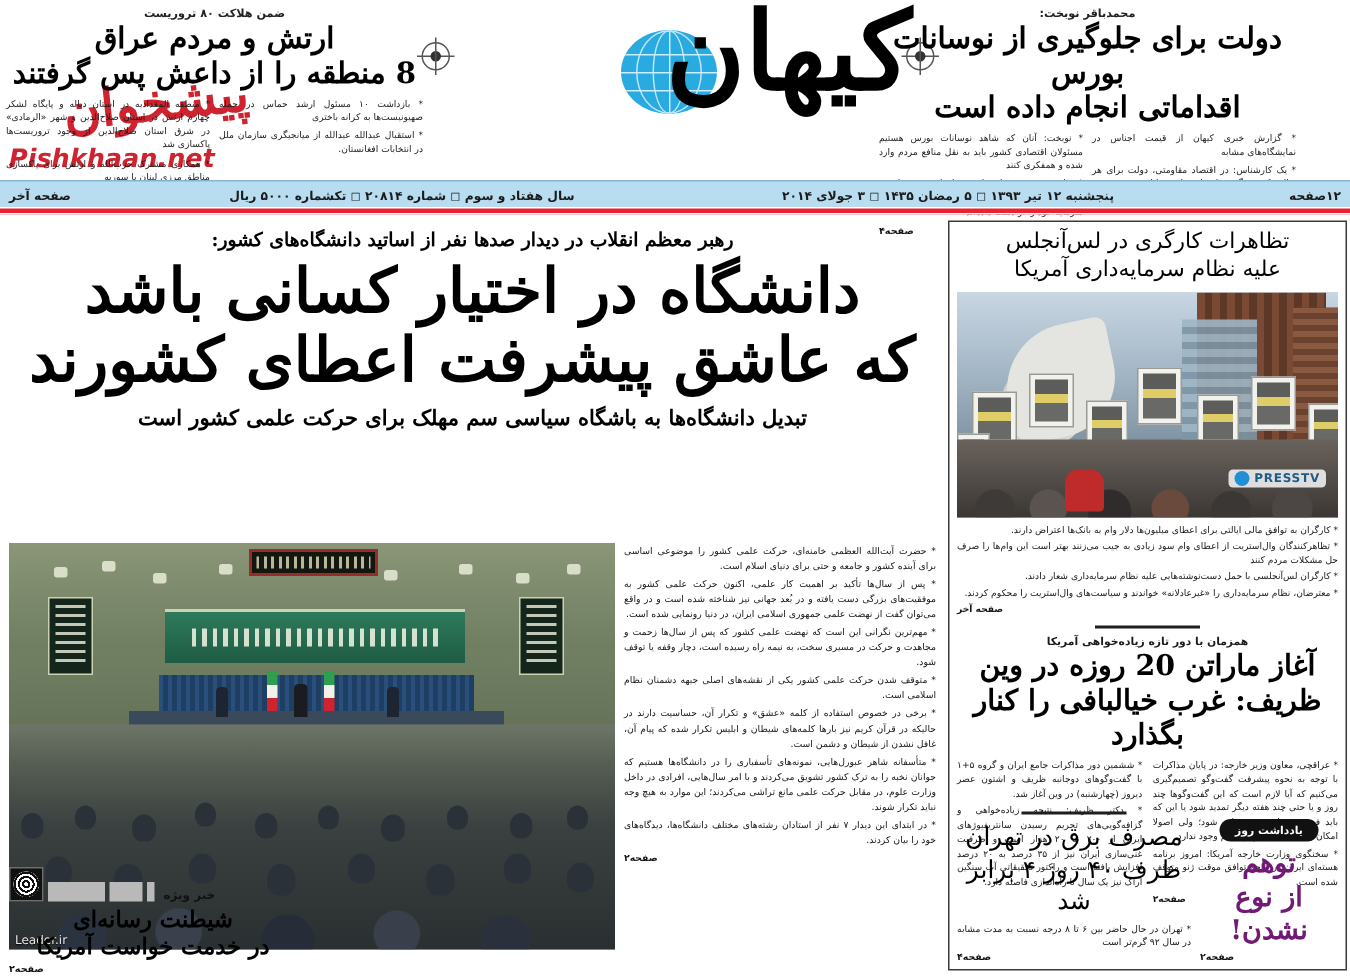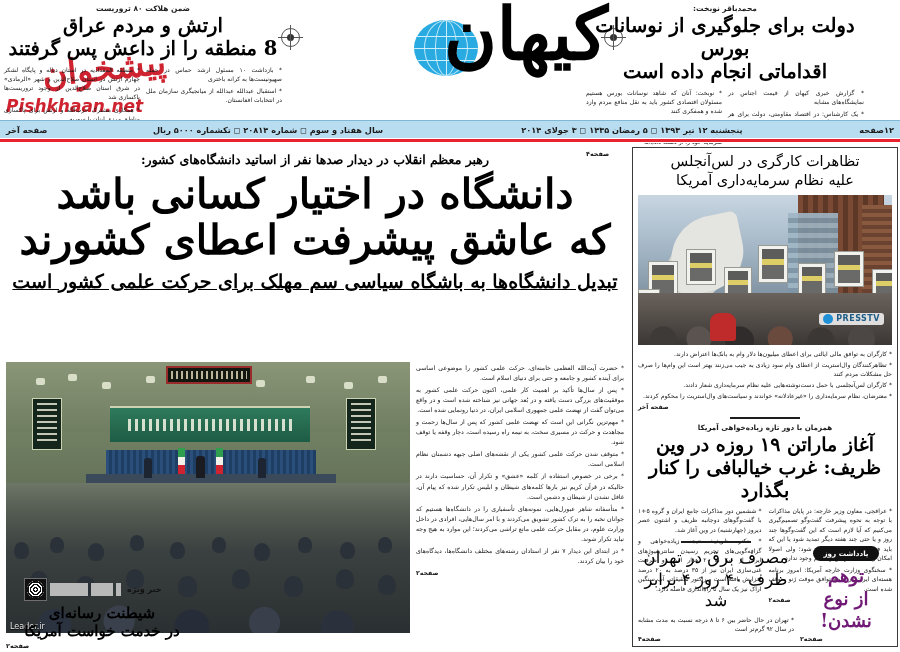--- a/index.html
+++ b/index.html
@@ -233,26 +233,25 @@
     font-weight: bold;
     font-size: 41px;
     line-height: 1.12;
     text-align: center;
     color: #000;
     letter-spacing: -1px;
   }
   .lead-head .l2 { display: block; }
   .lead-sub {
     font-family: "DejaVu Serif", "Liberation Serif", serif;
-    font-size: 19px;
+    font-size: 14px;
     font-weight: bold;
     text-align: center;
     color: #000;
     margin-top: 6px;
-    text-decoration: underline;
   }
 
   .lead-body {
     position: absolute;
     top: 216px;
     left: 6px; right: 6px;
     bottom: 0;
     display: flex;
     gap: 6px;
   }
@@ -388,26 +387,25 @@
 
   
   .special {
     position: absolute;
     left: 6px; bottom: 2px;
     width: 192px;
     text-align: center;
   }
   .special-bar {
     display: flex;
-    align-items: center;
+    align-items: flex-end;
     justify-content: flex-end;
     gap: 3px;
     height: 23px;
     margin-bottom: 3px;
-    padding-left: 18px;
   }
   .special-bar .lbl {
     font-size: 8px;
     font-weight: bold;
     color: #111;
     padding-left: 3px;
   }
   .special-bar .blk { height: 13px; background: #b9b9b9; }
   .special-bar .b1 { width: 5px; }
   .special-bar .b2 { width: 22px; }
@@ -839,21 +837,21 @@
         <p>* معترضان، نظام سرمایه‌داری را «غیرعادلانه» خواندند و سیاست‌های وال‌استریت را محکوم کردند.</p>
         <p style="text-align:left;font-weight:bold">صفحه آخر</p>
       </div>
     </div>
 
     <div class="hr-short"></div>
 
     <div>
       <div class="sb-kicker">همزمان با دور تازه زیاده‌خواهی آمریکا</div>
       <div class="sb-head2">
-        <span>آغاز ماراتن ۱۹ روزه در وین</span><br>
+        <span>آغاز ماراتن 20 روزه در وین</span><br>
         <span>ظریف: غرب خیالبافی را کنار بگذارد</span>
       </div>
       <div class="sb-cols">
         <div class="col">
           <p>* عراقچی، معاون وزیر خارجه: در پایان مذاکرات با توجه به نحوه پیشرفت گفت‌وگو تصمیم‌گیری می‌کنیم که آیا لازم است که این گفت‌وگوها چند روز و یا حتی چند هفته دیگر تمدید شود یا این که باید فرصتی برای تنفس داده شود؛ ولی اصولا امکان رسیدن به توافق و تفاهم وجود ندارد.</p>
           <p>* سخنگوی وزارت خارجه آمریکا: امروز برنامه هسته‌ای ایران در نتیجه توافق موقت ژنو متوقف شده است.</p>
           <p style="text-align:left;font-weight:bold">صفحه۲</p>
         </div>
         <div class="col">
           <p>* ششمین دور مذاکرات جامع ایران و گروه ۵+۱ با گفت‌وگوهای دوجانبه ظریف و اشتون عصر دیروز (چهارشنبه) در وین آغاز شد.</p>

